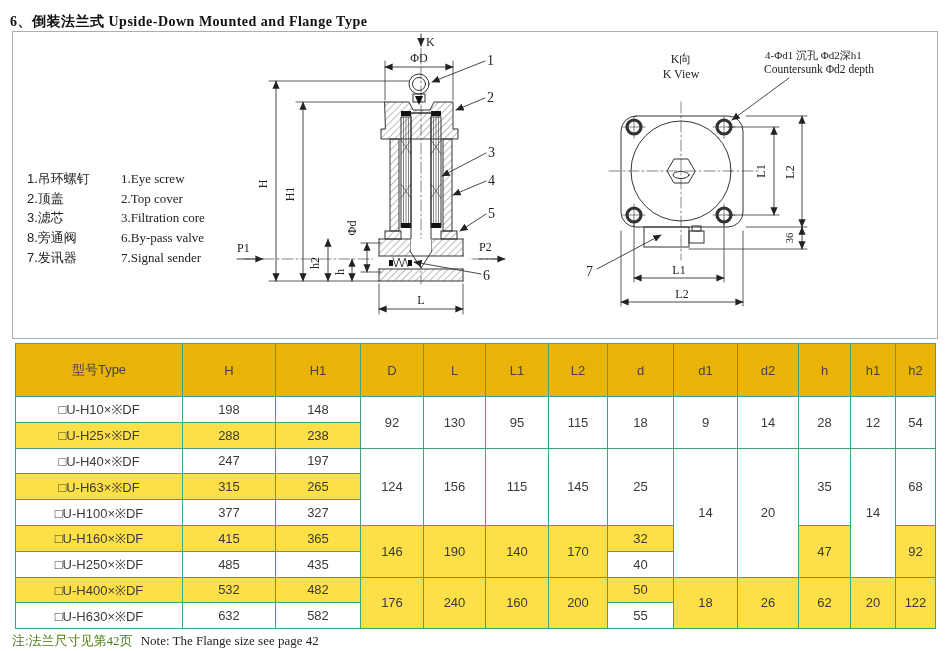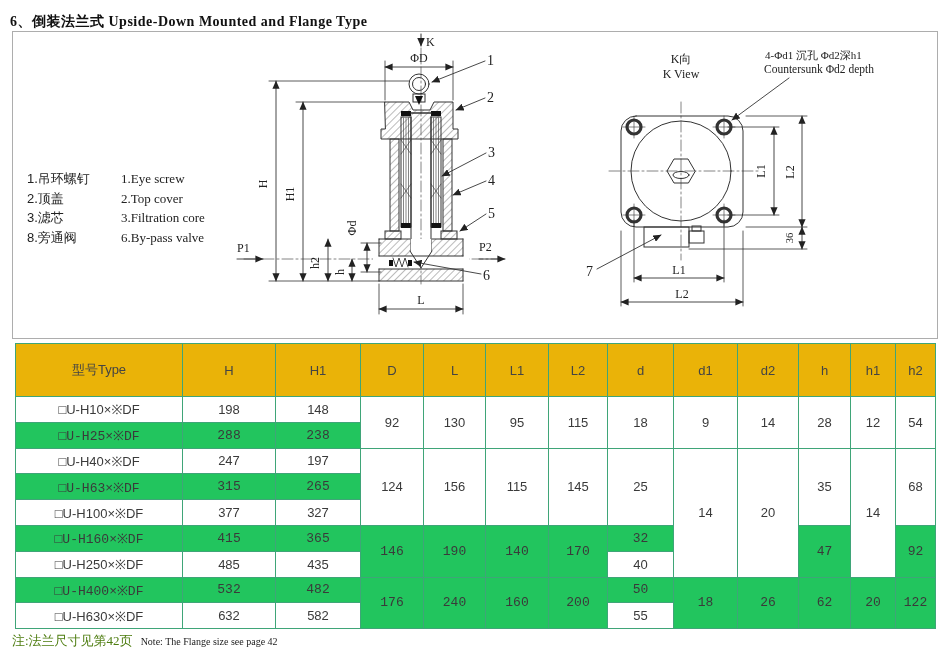--- a/index.html
+++ b/index.html
@@ -12,25 +12,25 @@
   .part-cn{display:inline-block;width:94px;font-size:13px;color:#222;}
   .part-en{display:inline-block;font-size:13px;color:#222;font-family:"Liberation Serif","DejaVu Serif",serif;}
   svg text{fill:#222;font-family:"Liberation Serif","DejaVu Serif",serif;}
   .dims{font-size:12px;}
   .callout{font-size:14px;}
   .spec-table{position:absolute;left:15px;top:343px;width:920px;border-collapse:collapse;table-layout:fixed;}
   .spec-table th,.spec-table td{border:1px solid #3fa578;text-align:center;vertical-align:middle;
       font-size:13px;color:#3a3a3a;padding:0;overflow:hidden;}
   .spec-table thead th{height:52px;background:#eab308;font-weight:normal;color:#444;}
   .spec-table tbody td{height:24.8px;background:#fff;}
-  .spec-table tr.alt td{background:#22c55e;font-family:Liberation Mono, monospace;}
+  .spec-table tr.alt td{background:#fde047;}
   .spec-table td.m{background:#fff;}
   .note{position:absolute;left:12px;top:631px;white-space:nowrap;}
   .note-cn{font-size:13px;color:#4d7c0f;font-family:"Liberation Serif","DejaVu Serif",serif;}
-  .note-en{font-size:10px;color:#222;margin-left:8px;font-family:"Liberation Serif","DejaVu Serif",serif;text-align:center;}
+  .note-en{font-size:13px;color:#222;margin-left:8px;font-family:"Liberation Serif","DejaVu Serif",serif;text-align:center;}
 </style>
 </head>
 <body>
 
 <div class="title">6、倒装法兰式 Upside-Down Mounted and Flange Type</div>
 
 <div class="panel">
 
   <svg width="924" height="306" viewBox="0 0 924 306" stroke-linecap="round" xmlns="http://www.w3.org/2000/svg">
     <defs>
@@ -228,20 +228,21 @@
       <text class="callout" x="573" y="244">7</text>
     </g>
   </svg>
 
   
   <div class="parts">
     <div class="part-row"><span class="part-cn">1.吊环螺钉</span><span class="part-en">1.Eye screw</span></div>
     <div class="part-row"><span class="part-cn">2.顶盖</span><span class="part-en">2.Top cover</span></div>
     <div class="part-row"><span class="part-cn">3.滤芯</span><span class="part-en">3.Filtration core</span></div>
     <div class="part-row"><span class="part-cn">8.旁通阀</span><span class="part-en">6.By-pass valve</span></div>
+    <div class="part-row"><span class="part-cn">7.发讯器</span><span class="part-en">7.Signal sender</span></div>
   </div>
 </div>
 
 <table class="spec-table">
   <colgroup>
     <col style="width:167px">
       <col style="width:93px">
       <col style="width:85px">
       <col style="width:63px">
     <col style="width:62px">

